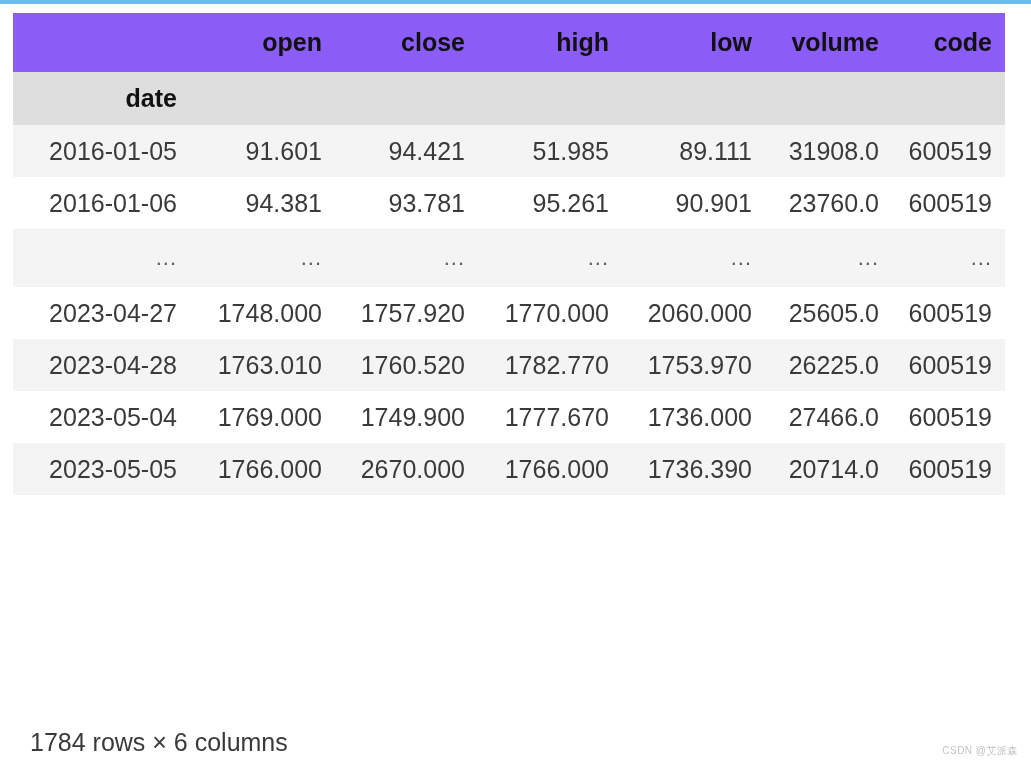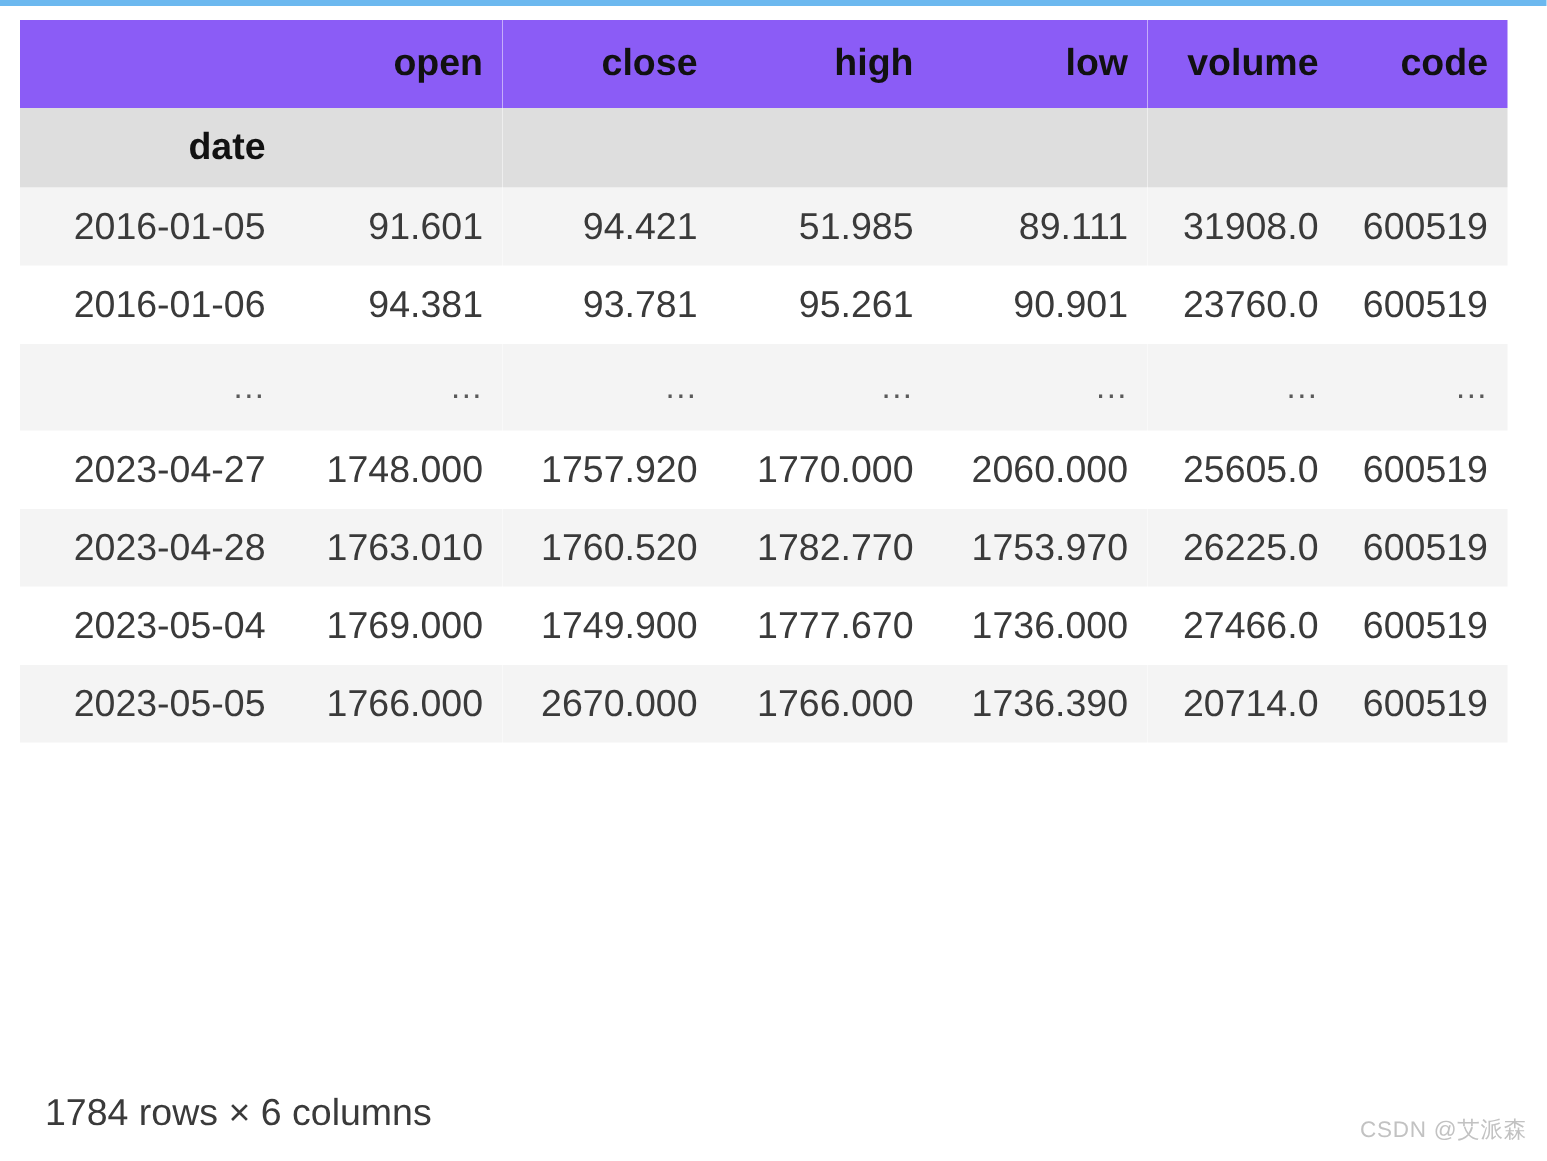--- a/index.html
+++ b/index.html
@@ -101,21 +101,21 @@
     left: 14px;
     font-size: 25px;
     color: #3a3a3a;
     white-space: nowrap;
     margin-left: 16px;
   }
   #watermark {
     position: absolute;
     top: 744px;
     right: 13px;
-    font-size: 15px;
+    font-size: 10px;
     color: #c2c2c2;
     white-space: nowrap;
     letter-spacing: 0.5px;
   }
 </style>
 </head>
 <body>
 
 <div id="top-rule"></div>
 

